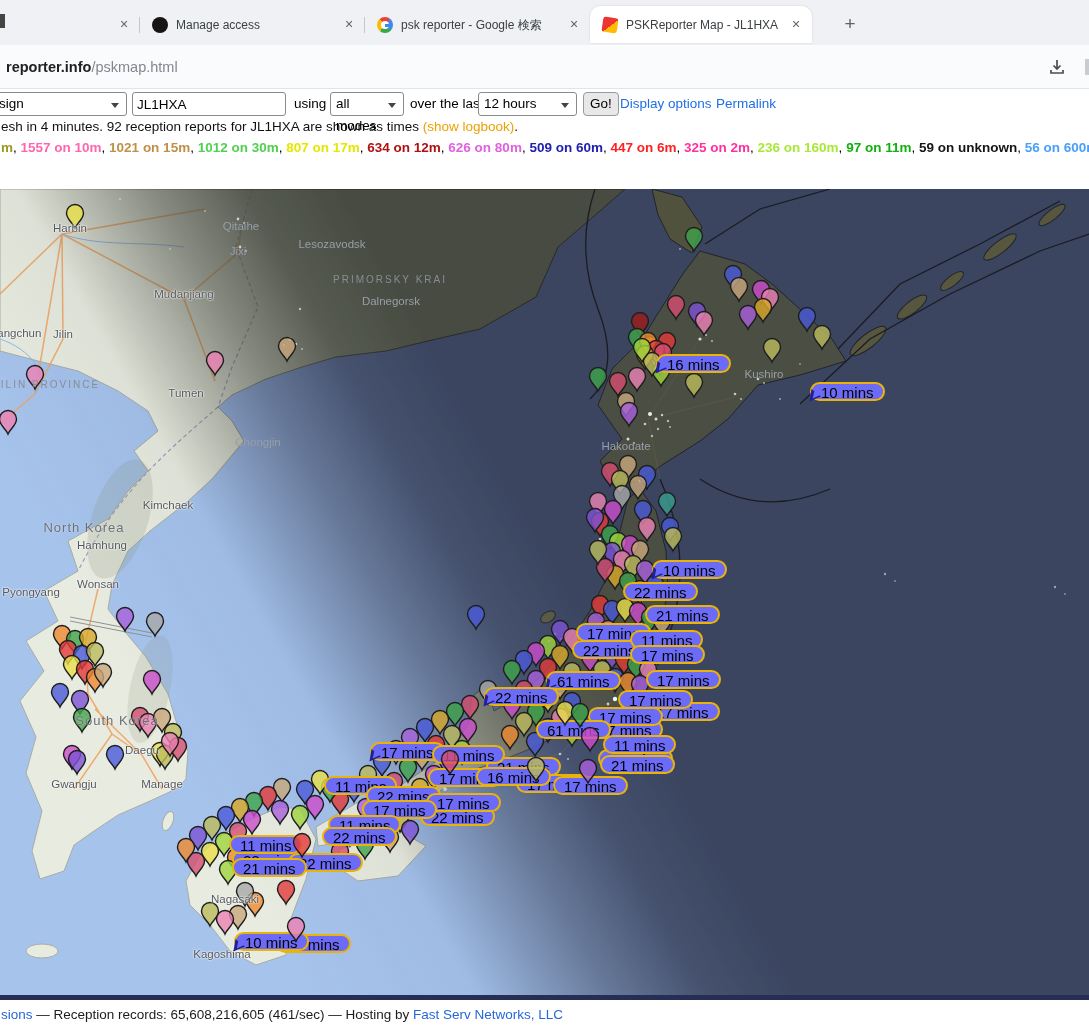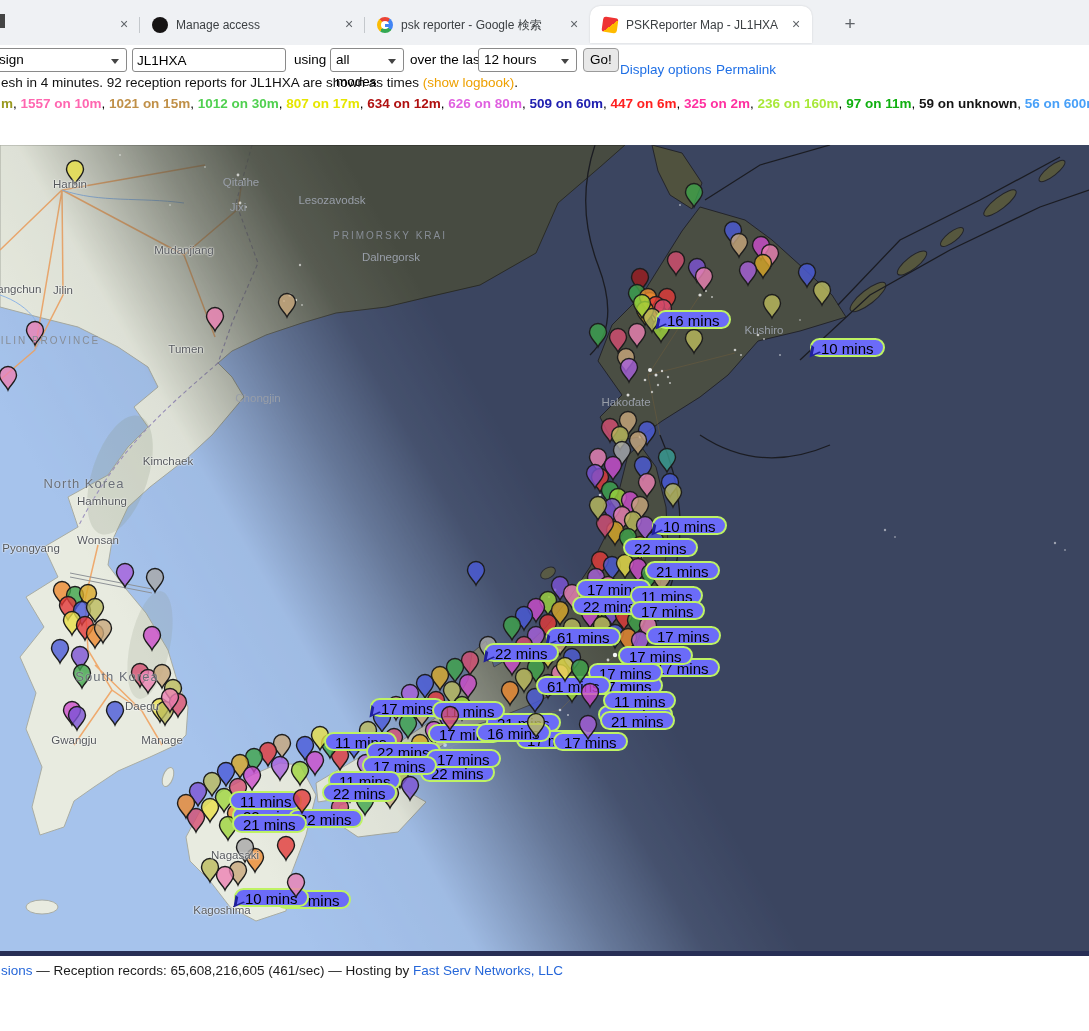--- a/index.html
+++ b/index.html
@@ -33,34 +33,34 @@
   .dl-icon{position:absolute;right:22px;top:12px;width:20px;height:20px}
   .edge-frag{position:absolute;right:0;top:14px;width:4px;height:16px;background:#c9ccd1}
 
   
   .querybar{position:relative;height:30px;background:#fff;font-size:13.5px;color:#000}
   .querybar .ctl{position:absolute;top:3px;height:24px;border:1px solid #8a8a8a;border-radius:3px;background:#fff;font-size:13.5px;line-height:22px}
   .sel{padding:0 20px 0 5px}
   .sel::after{content:'';position:absolute;right:7px;top:10px;border:4px solid transparent;border-top:5px solid #444}
   .qtext{position:absolute;top:7px}
   .gobtn{position:absolute;top:3px;height:24px;background:#e8e8e8;border:1px solid #9a9a9a;border-radius:4px;padding:0 6px;font-size:13.5px;line-height:22px}
-  .qlink{position:absolute;top:17px;color:#1f6fe5;font-size:13.5px}
+  .qlink{position:absolute;top:7px;color:#1f6fe5;font-size:13.5px}
 
   
   .statusline{height:21px;background:#fff;font-size:13.5px;color:#111;padding-left:1px;white-space:nowrap}
   .statusline .lg{color:#eea000}
   .bandline{height:24px;background:#fff;font-size:13.5px;white-space:nowrap;overflow:hidden;padding-left:1px}
   .bandline b{font-weight:bold}
   .gap{height:25px;background:#fff}
 
   
   .map{position:relative;width:1089px;height:806px;overflow:hidden;background:#3b4560}
   .map svg.base{position:absolute;left:0;top:0}
   .bubble-layer{position:absolute;left:0;top:0;width:100%;height:100%}
-  .bubble{position:absolute;height:19px;line-height:18px;padding:0 9px;background:#6b6bf8;border:2px solid #bef264;border-radius:12px;color:#000;font-size:15px;white-space:nowrap;z-index:5}
+  .bubble{position:absolute;height:19px;line-height:18px;padding:0 9px;background:#6b6bf8;border:2px solid #eab308;border-radius:12px;color:#000;font-size:15px;white-space:nowrap;z-index:5}
   .bubble.tl::before{content:'';position:absolute;left:-7px;bottom:-9px;border:6px solid transparent;border-top:11px solid #20209a;transform:rotate(38deg)}
   .bubble.tl::after{content:'';position:absolute;left:-2px;bottom:-4px;border:4px solid transparent;border-top:8px solid #6b6bf8;transform:rotate(38deg)}
   .place{position:absolute;transform:translate(-50%,-50%);white-space:nowrap;z-index:2;font-family:"Liberation Sans",sans-serif}
   .place-d{font-size:11.5px;color:#55585c;text-shadow:0 0 2px #fff,0 0 2px #fff}
   .place-n{font-size:11.5px;color:#989ea8}
   .place-r{font-size:10px;color:#878d96;letter-spacing:2px}
   .place-c{font-size:13px;color:#6b7078;letter-spacing:1px;text-shadow:0 0 2px rgba(255,255,255,.6)}
   svg.front{position:absolute;left:0;top:0;z-index:8;pointer-events:none}
   .pin{stroke:#1d1d1d;stroke-width:1.4;fill-opacity:.8}
 
@@ -92,20 +92,27 @@
         </div>
         <div class="tab t4 active">
           <span class="ticon pskreporter"></span>
           <span class="title">PSKReporter Map - JL1HXA</span>
           <span class="close">×</span>
         </div>
       </div>
     <div class="newtab" style="position:absolute;left:828px;top:6px">+</div>
   </div>
 
+  <div class="urlbar">
+    <div class="url"><b>reporter.info</b><span>/pskmap.html</span></div>
+    <svg class="dl-icon" viewBox="0 0 20 20">
+      <path d="M10 3v8M6.5 8.5L10 12l3.5-3.5M4 13v3h12v-3" fill="none" stroke="#4a4d52" stroke-width="1.7"></path>
+    </svg>
+    <div class="edge-frag"></div>
+  </div>
 
   <div class="querybar">
     <div class="ctl sel" style="left:-46px;width:173px"><span>he callsign</span></div>
     <input class="ctl" style="left: 132px; width: 154px; padding: 0px 4px;" value="JL1HXA">
     <span class="qtext" style="left:294px">using</span>
     <div class="ctl sel" style="left:330px;width:74px"><span>all modes</span></div>
     <span class="qtext" style="left:410px">over the last</span>
     <div class="ctl sel" style="left:478px;width:99px"><span>12 hours</span></div>
     <button class="gobtn" style="left:583px">Go!</button>
     <a class="qlink" style="left:620px">Display options</a>

